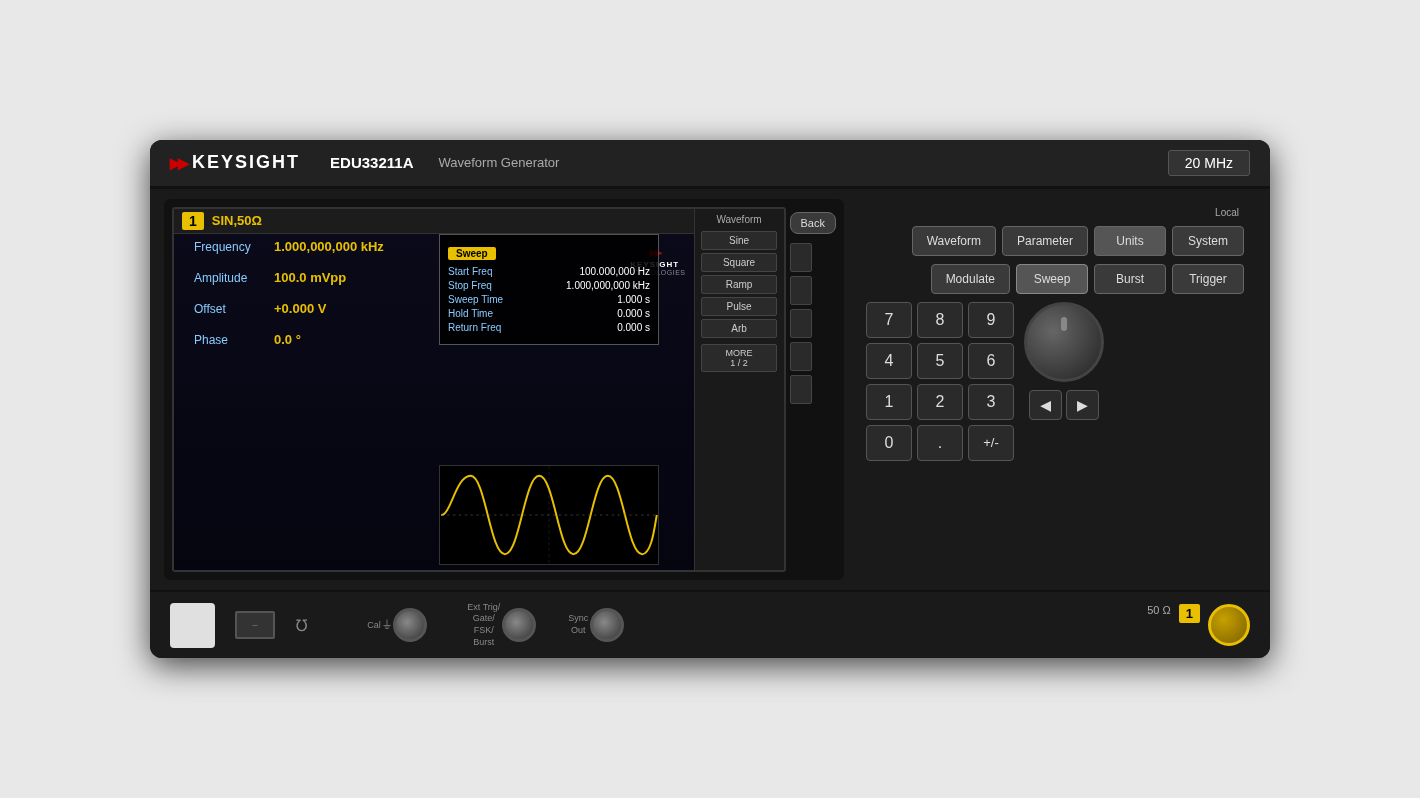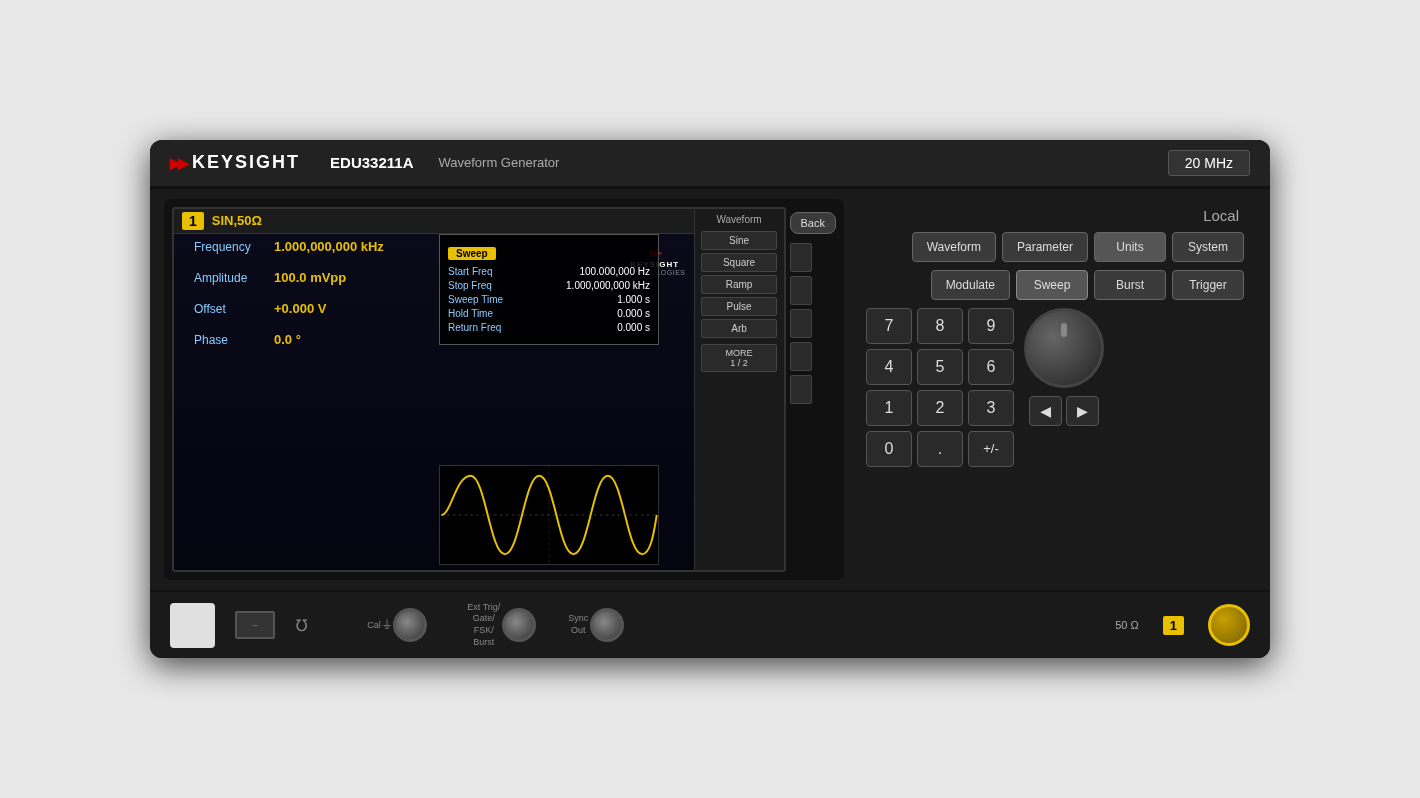--- a/index.html
+++ b/index.html
@@ -196,21 +196,21 @@
       color: #ddd;
       font-size: 11px;
       padding: 4px 10px;
       border-radius: 8px;
       cursor: pointer;
       margin-bottom: 5px;
     }
 
     .local-label {
       color: #aaa;
-      font-size: 15px;
+      font-size: 10px;
       text-align: right;
       padding-right: 5px;
     }
 
     .btn-row {
       display: flex;
       gap: 6px;
       justify-content: flex-end;
     }
 
@@ -654,19 +654,19 @@
       <div class="bnc-connector"></div>
     </div>
 
     <div class="connector-group" style="margin-left:12px;">
       <div style="color:#888; font-size:9px; text-align:center; line-height:1.3;">Sync<br>Out</div>
       <div class="bnc-connector"></div>
     </div>
 
     <div style="flex:1;"></div>
 
-    <div style="display:flex; align-items:center; gap:24px;margin-left:20px;">
+    <div style="display:flex; align-items:flex-start; gap:8px;margin-left:20px;">
       <span style="color:#aaa; font-size:11px;">50 Ω</span>
       <span style="background:#e8c000; color:#000; font-weight:bold; font-size:13px; padding:2px 7px; border-radius:2px;">1</span>
       <div style="width:42px; height:42px; border-radius:50%; background:radial-gradient(circle at 35% 35%, #c8a000, #7a6000); border:3px solid #e8c000;"></div>
     </div>
   </div>
 </div>
 
 </body></html>

